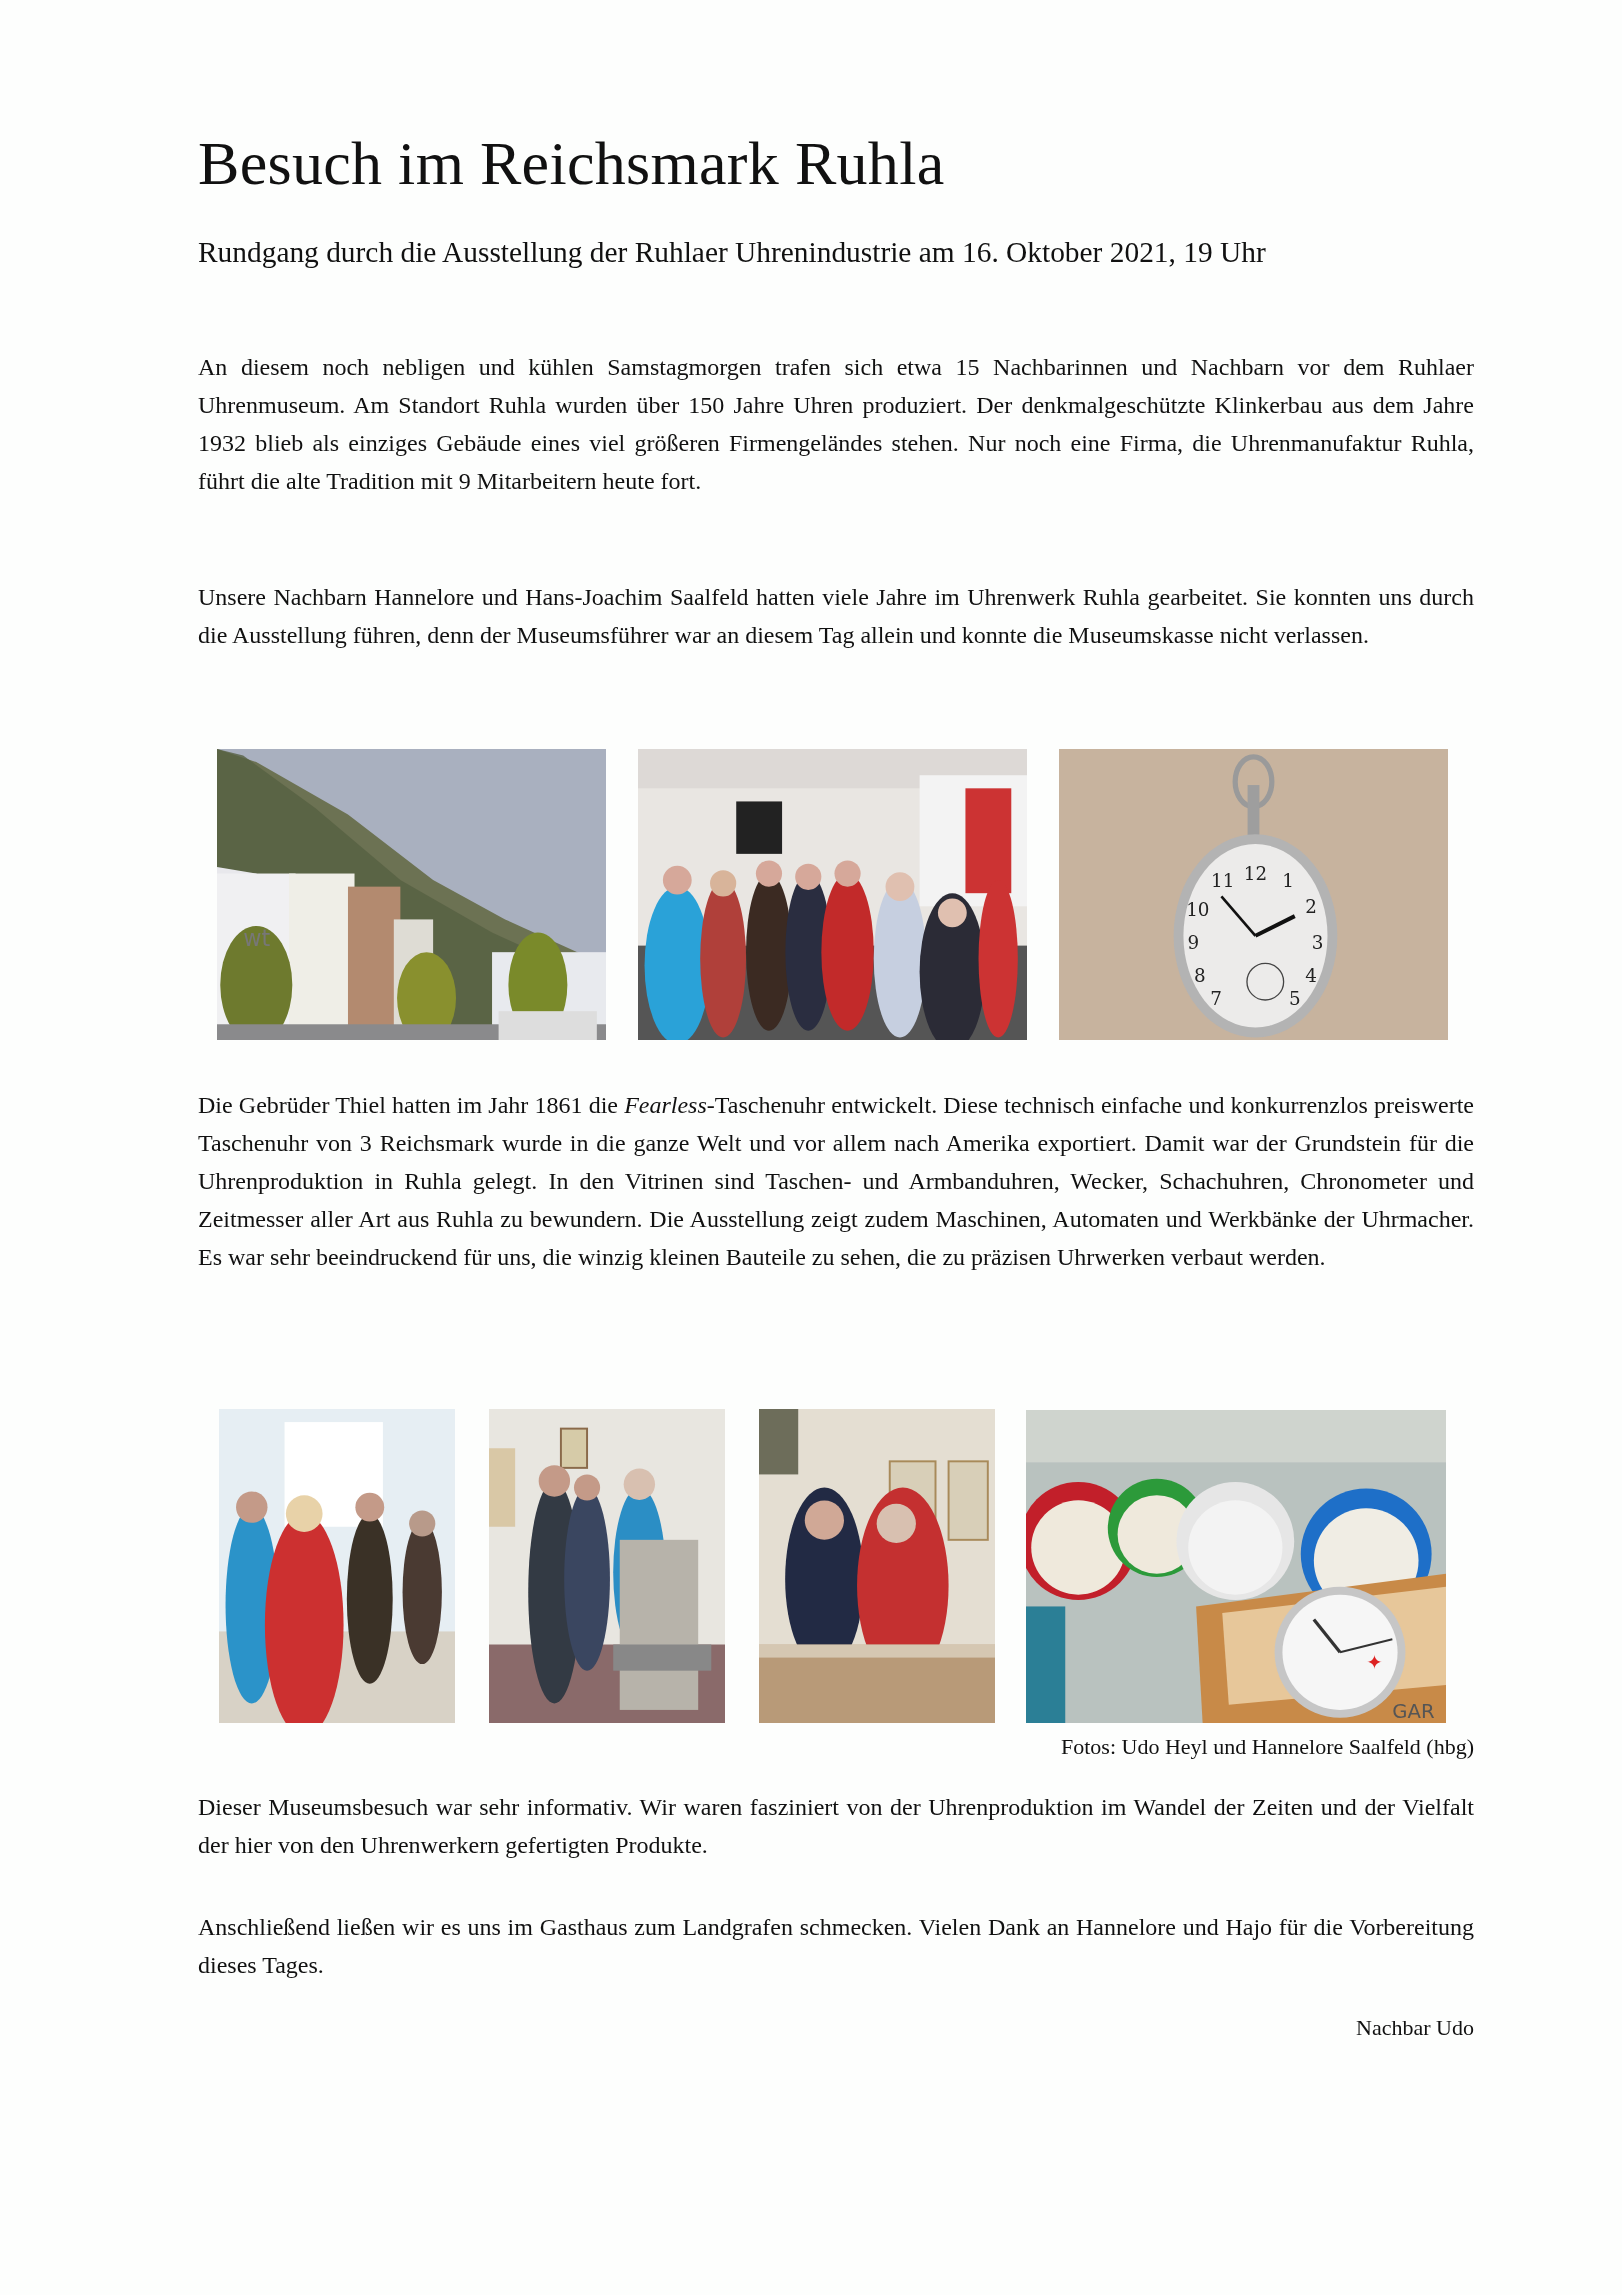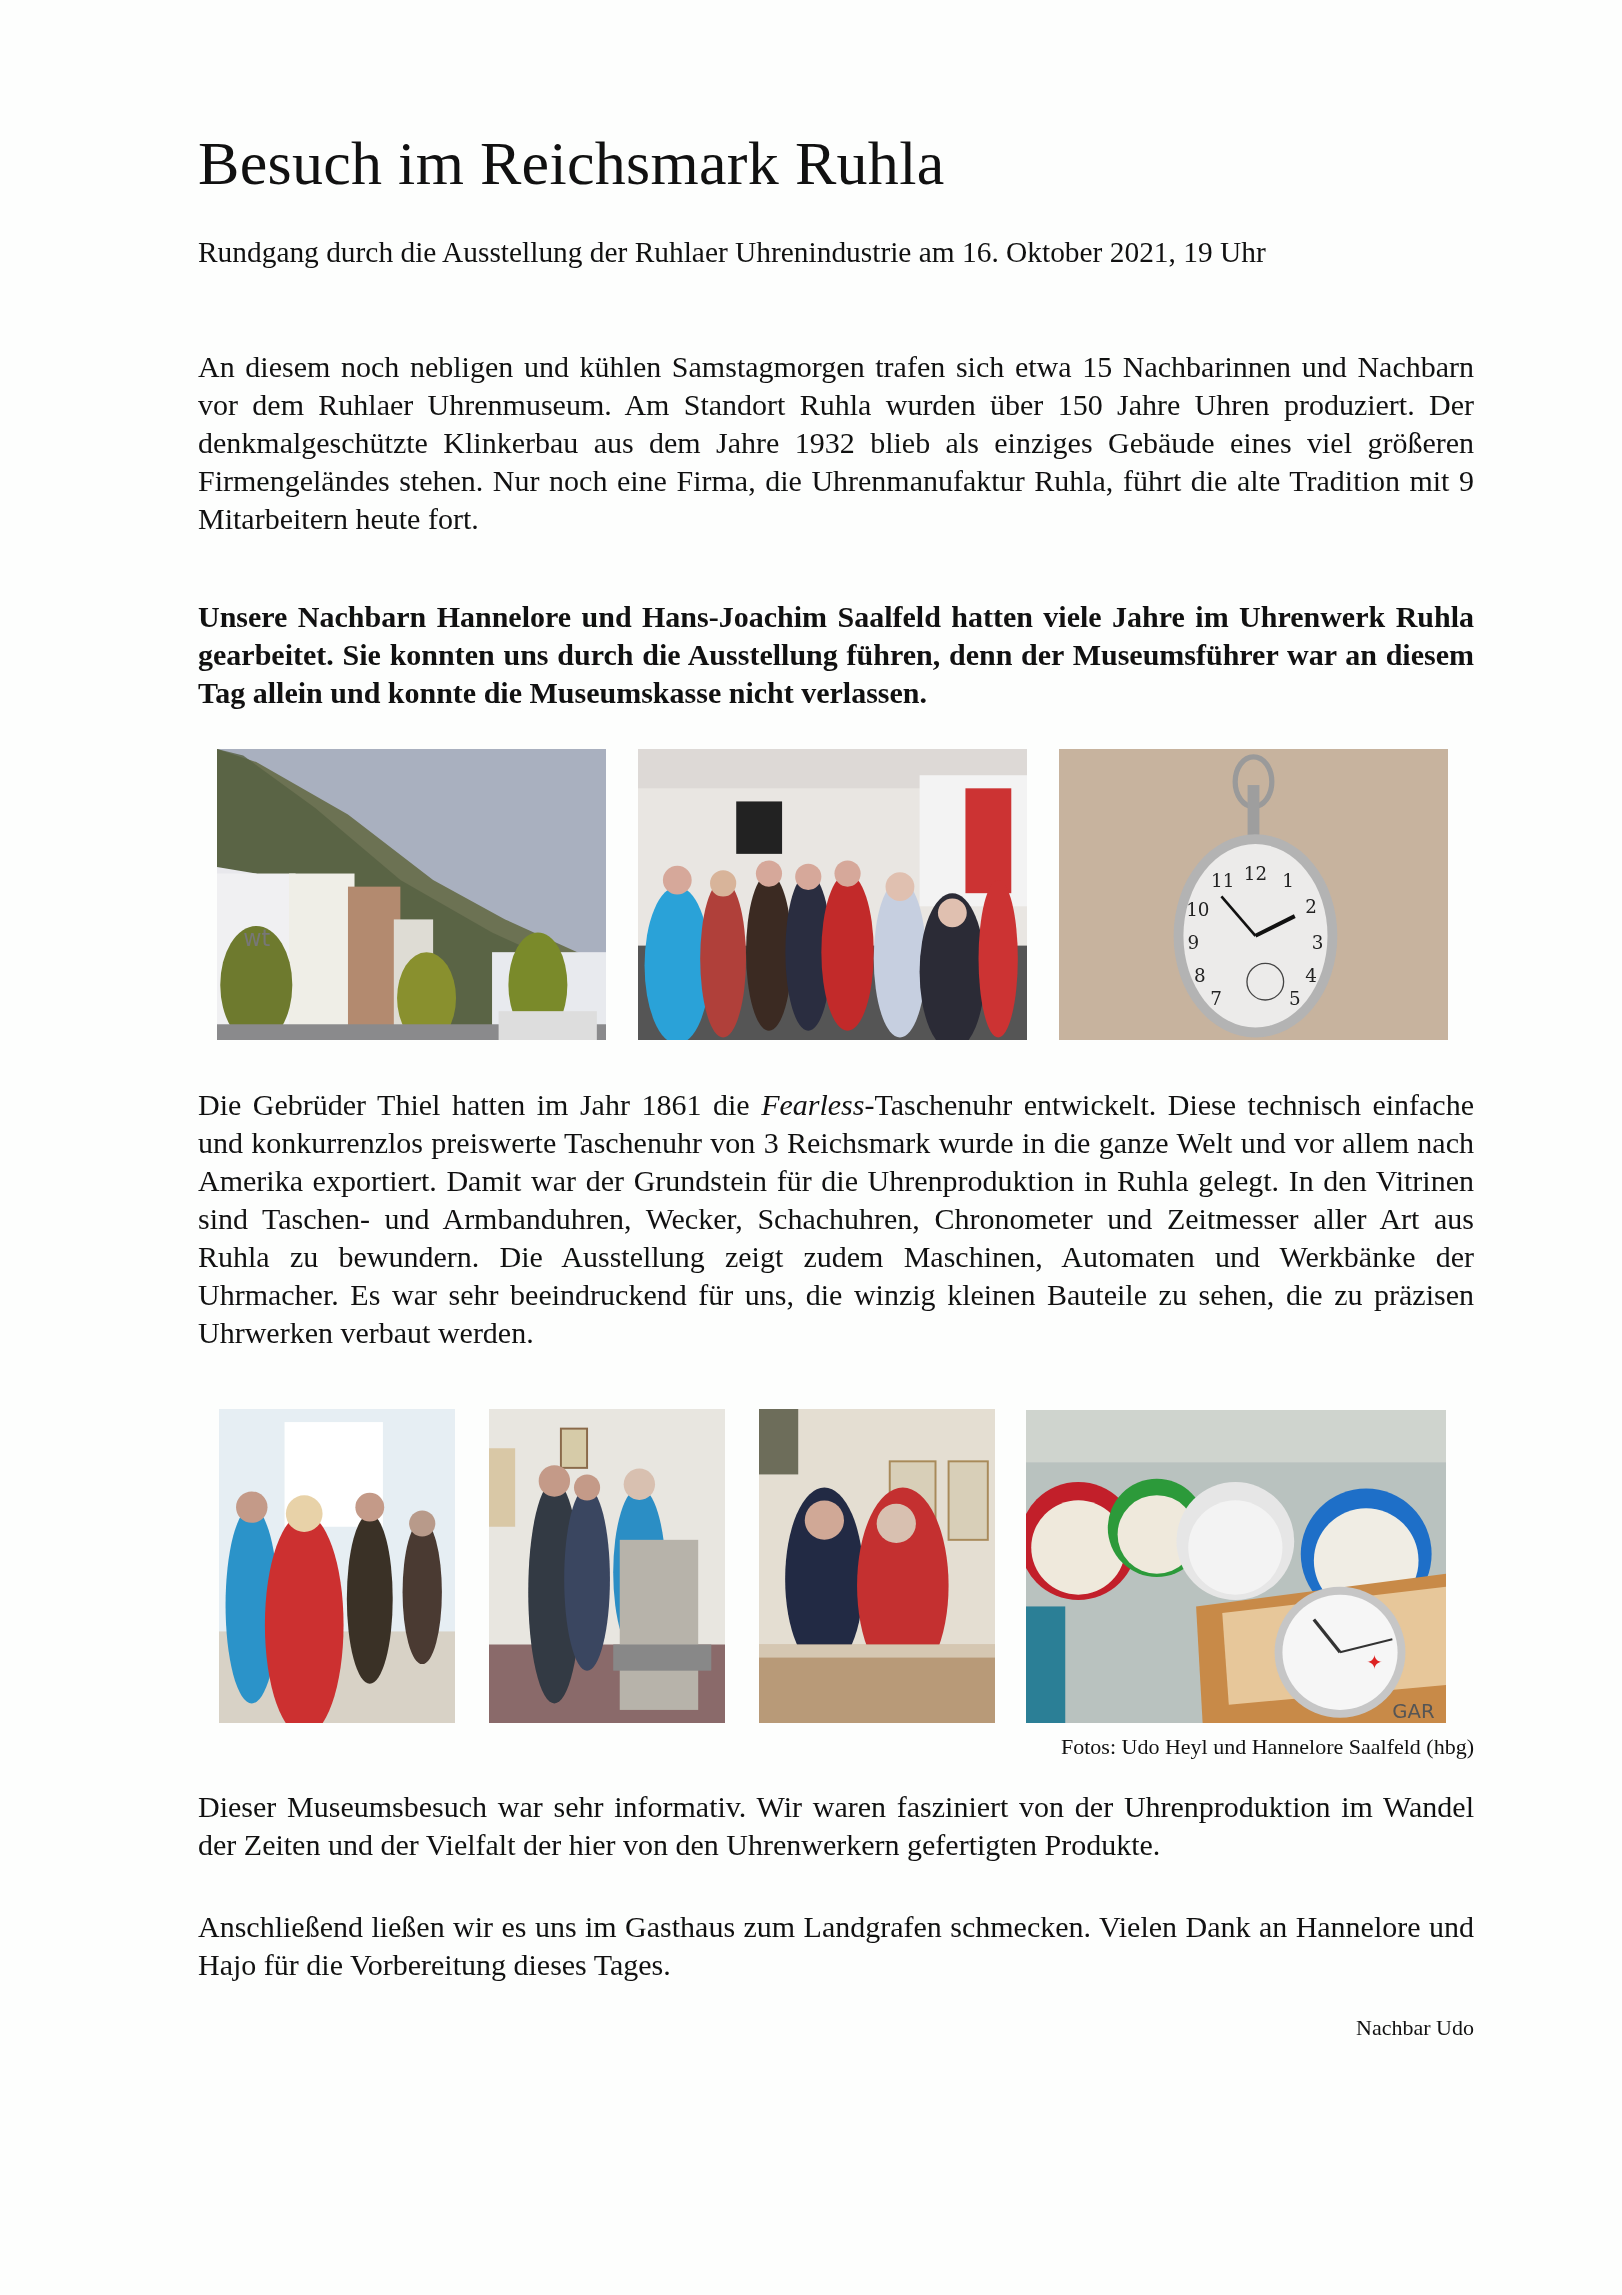--- a/index.html
+++ b/index.html
@@ -3,24 +3,24 @@
 <meta charset="utf-8">
 <style>
   html, body { margin: 0; padding: 0; background: #fdfefd; }
   body { width: 1622px; height: 2295px; position: relative; overflow: hidden;
          font-family: "DejaVu Serif", "Liberation Serif", serif; color: #111; }
   .page { position: absolute; left: 198px; top: 0; width: 1276px; }
   .title { position: absolute; top: 128px; left: 0; font-size: 62px; font-weight: normal;
            margin: 0; letter-spacing: 0.3px; font-family: "Liberation Serif", serif; white-space: nowrap; }
   .subtitle { position: absolute; top: 236px; left: 0; font-size: 29.4px; margin: 0;
               font-family: "Liberation Serif", serif; white-space: nowrap; }
-  .para { position: absolute; left: 0; width: 1276px; margin: 0; font-size: 30px; line-height: 38px;
+  .para { position: absolute; left: 0; width: 1276px; margin: 0; font-size: 24px; line-height: 38px;
           text-align: justify; font-family: "Liberation Serif", serif; }
   .p1 { top: 348px; }
-  .p2 { top: 598px; font-weight: bold; }
+  .p2 { top: 578px; }
   .p3 { top: 1086px; }
   .p4 { top: 1788px; }
   .p5 { top: 1900px; margin-top: 8px; }
   .sign { position: absolute; top: 2015px; right: 0; font-size: 22px; margin: 0;
           font-family: "Liberation Serif", serif; }
   .caption { position: absolute; top: 1734px; left: 0; width: 1276px; text-align: right;
              font-size: 22px; font-family: "Liberation Serif", serif; }
   .photo { position: absolute; overflow: hidden; }
   .photo svg { width: 100%; height: 100%; display: block; }
   em { font-style: italic; }

